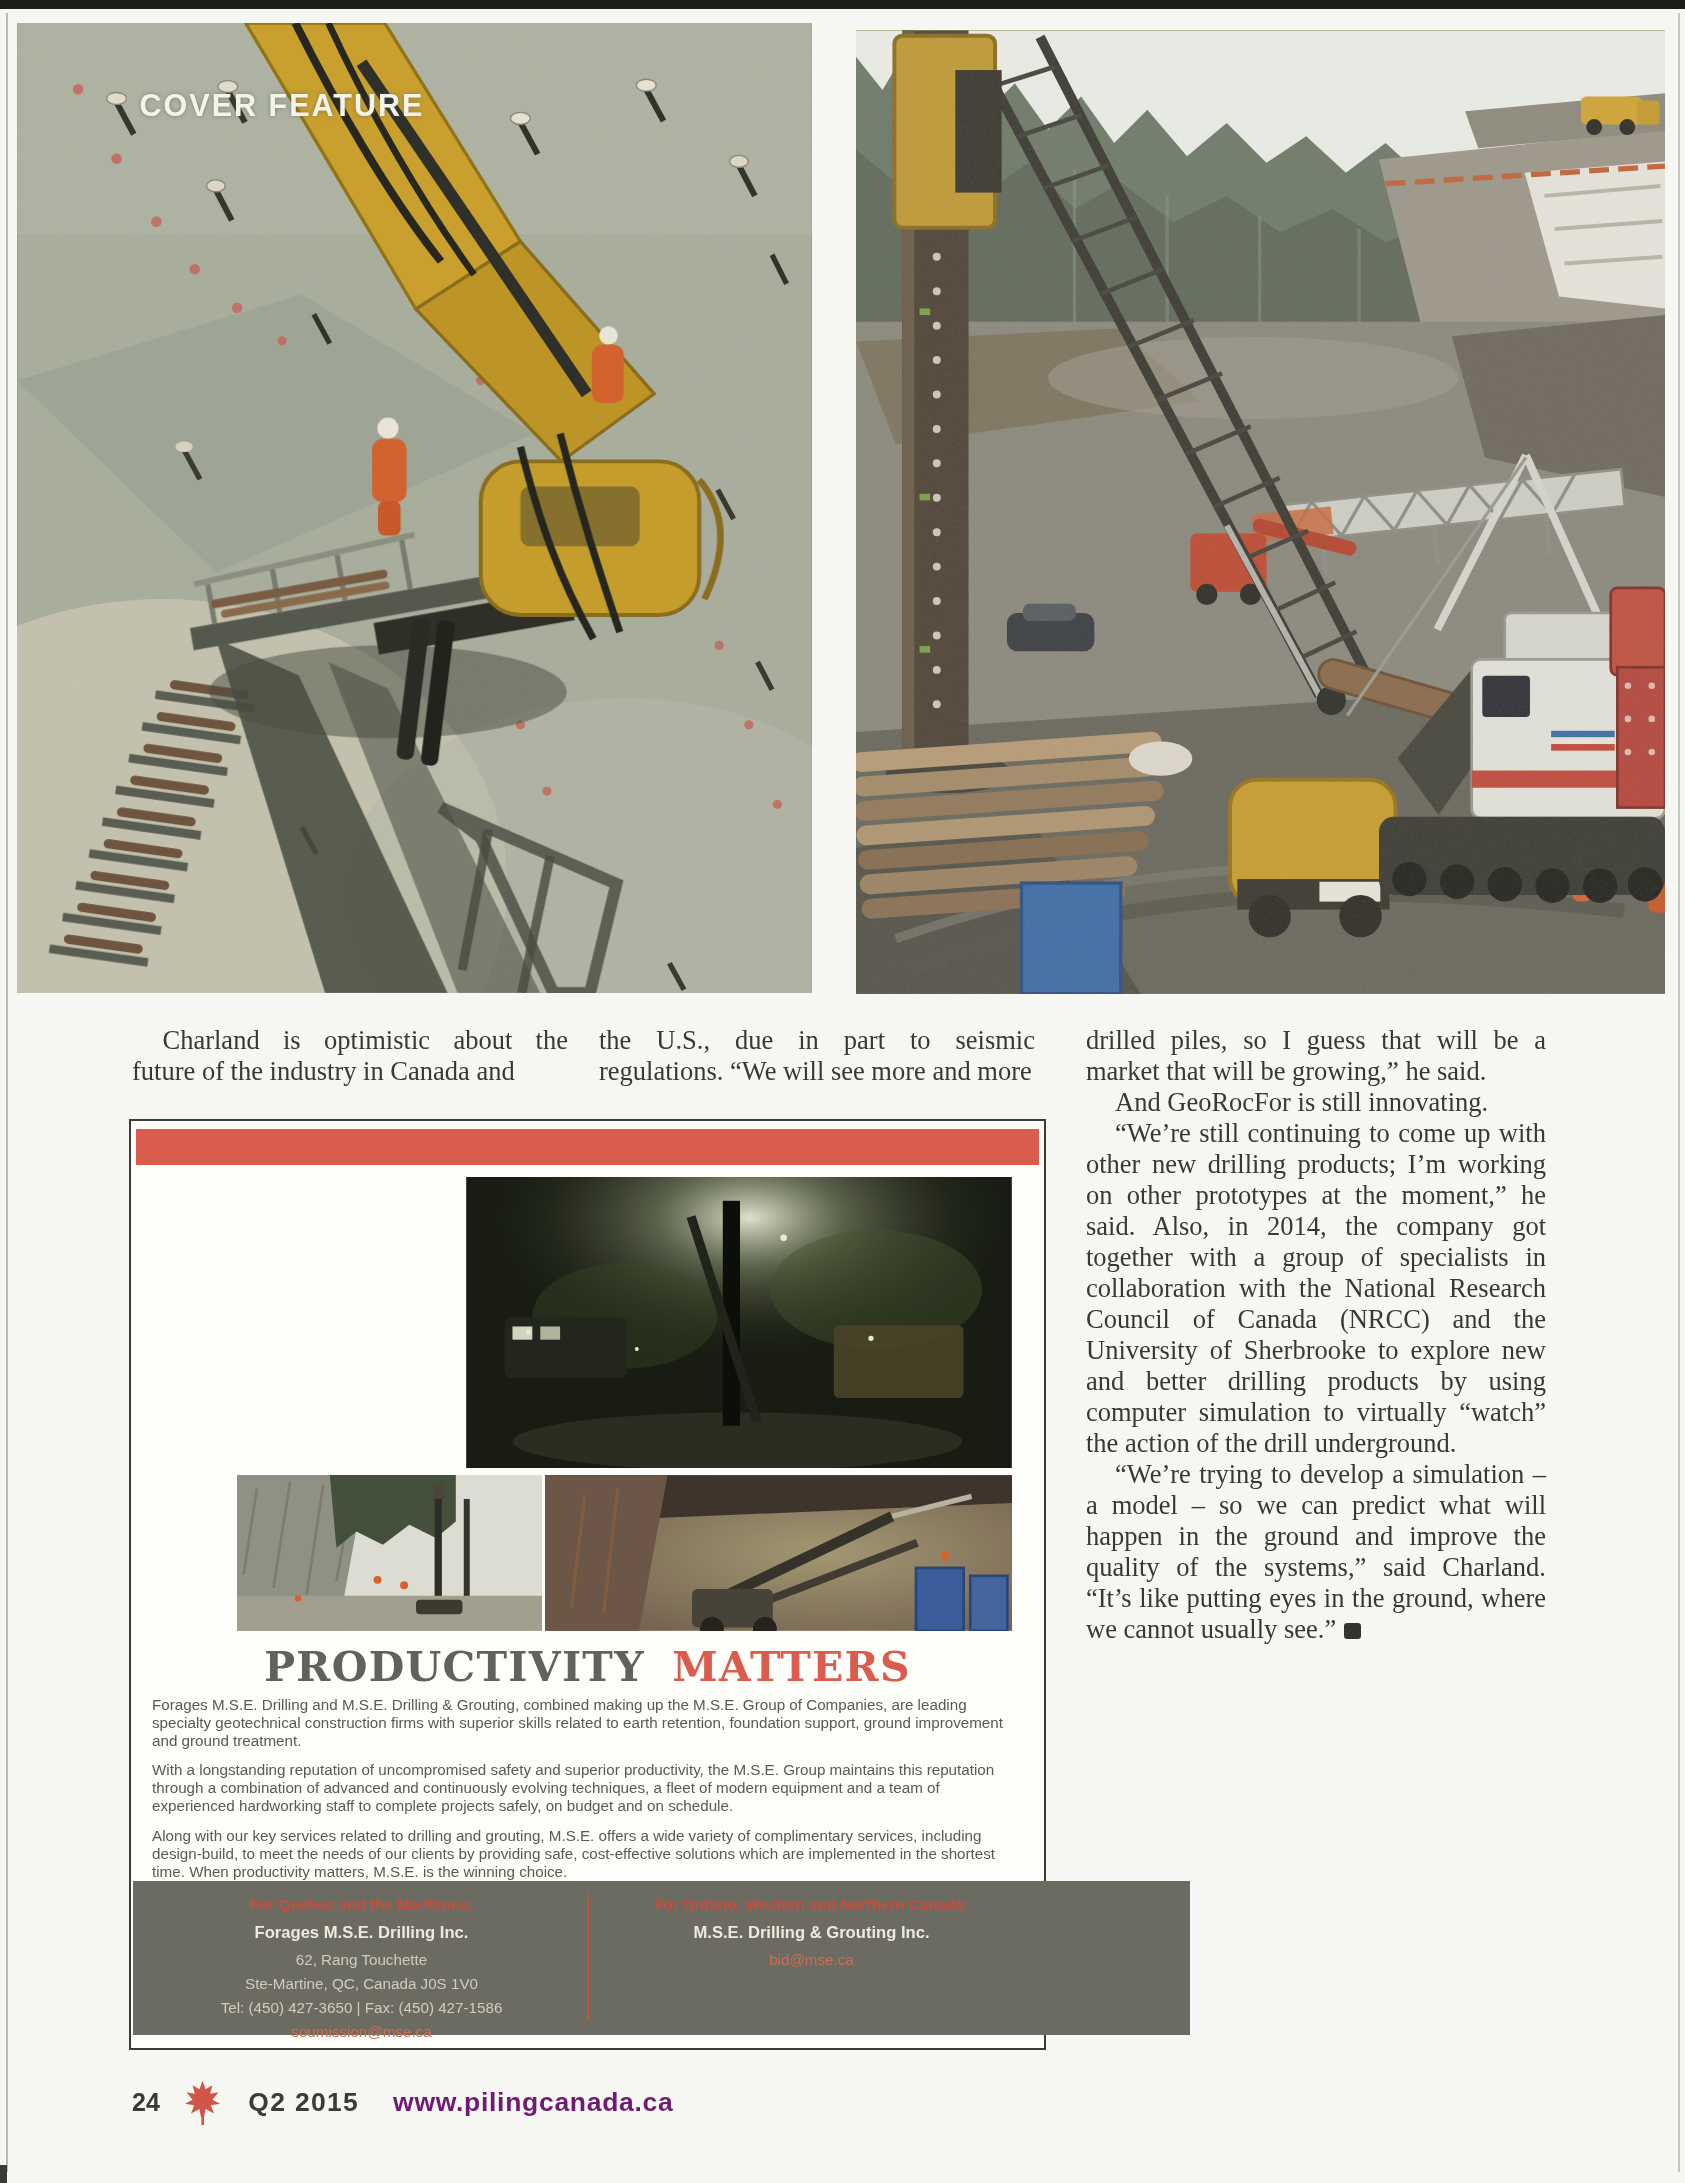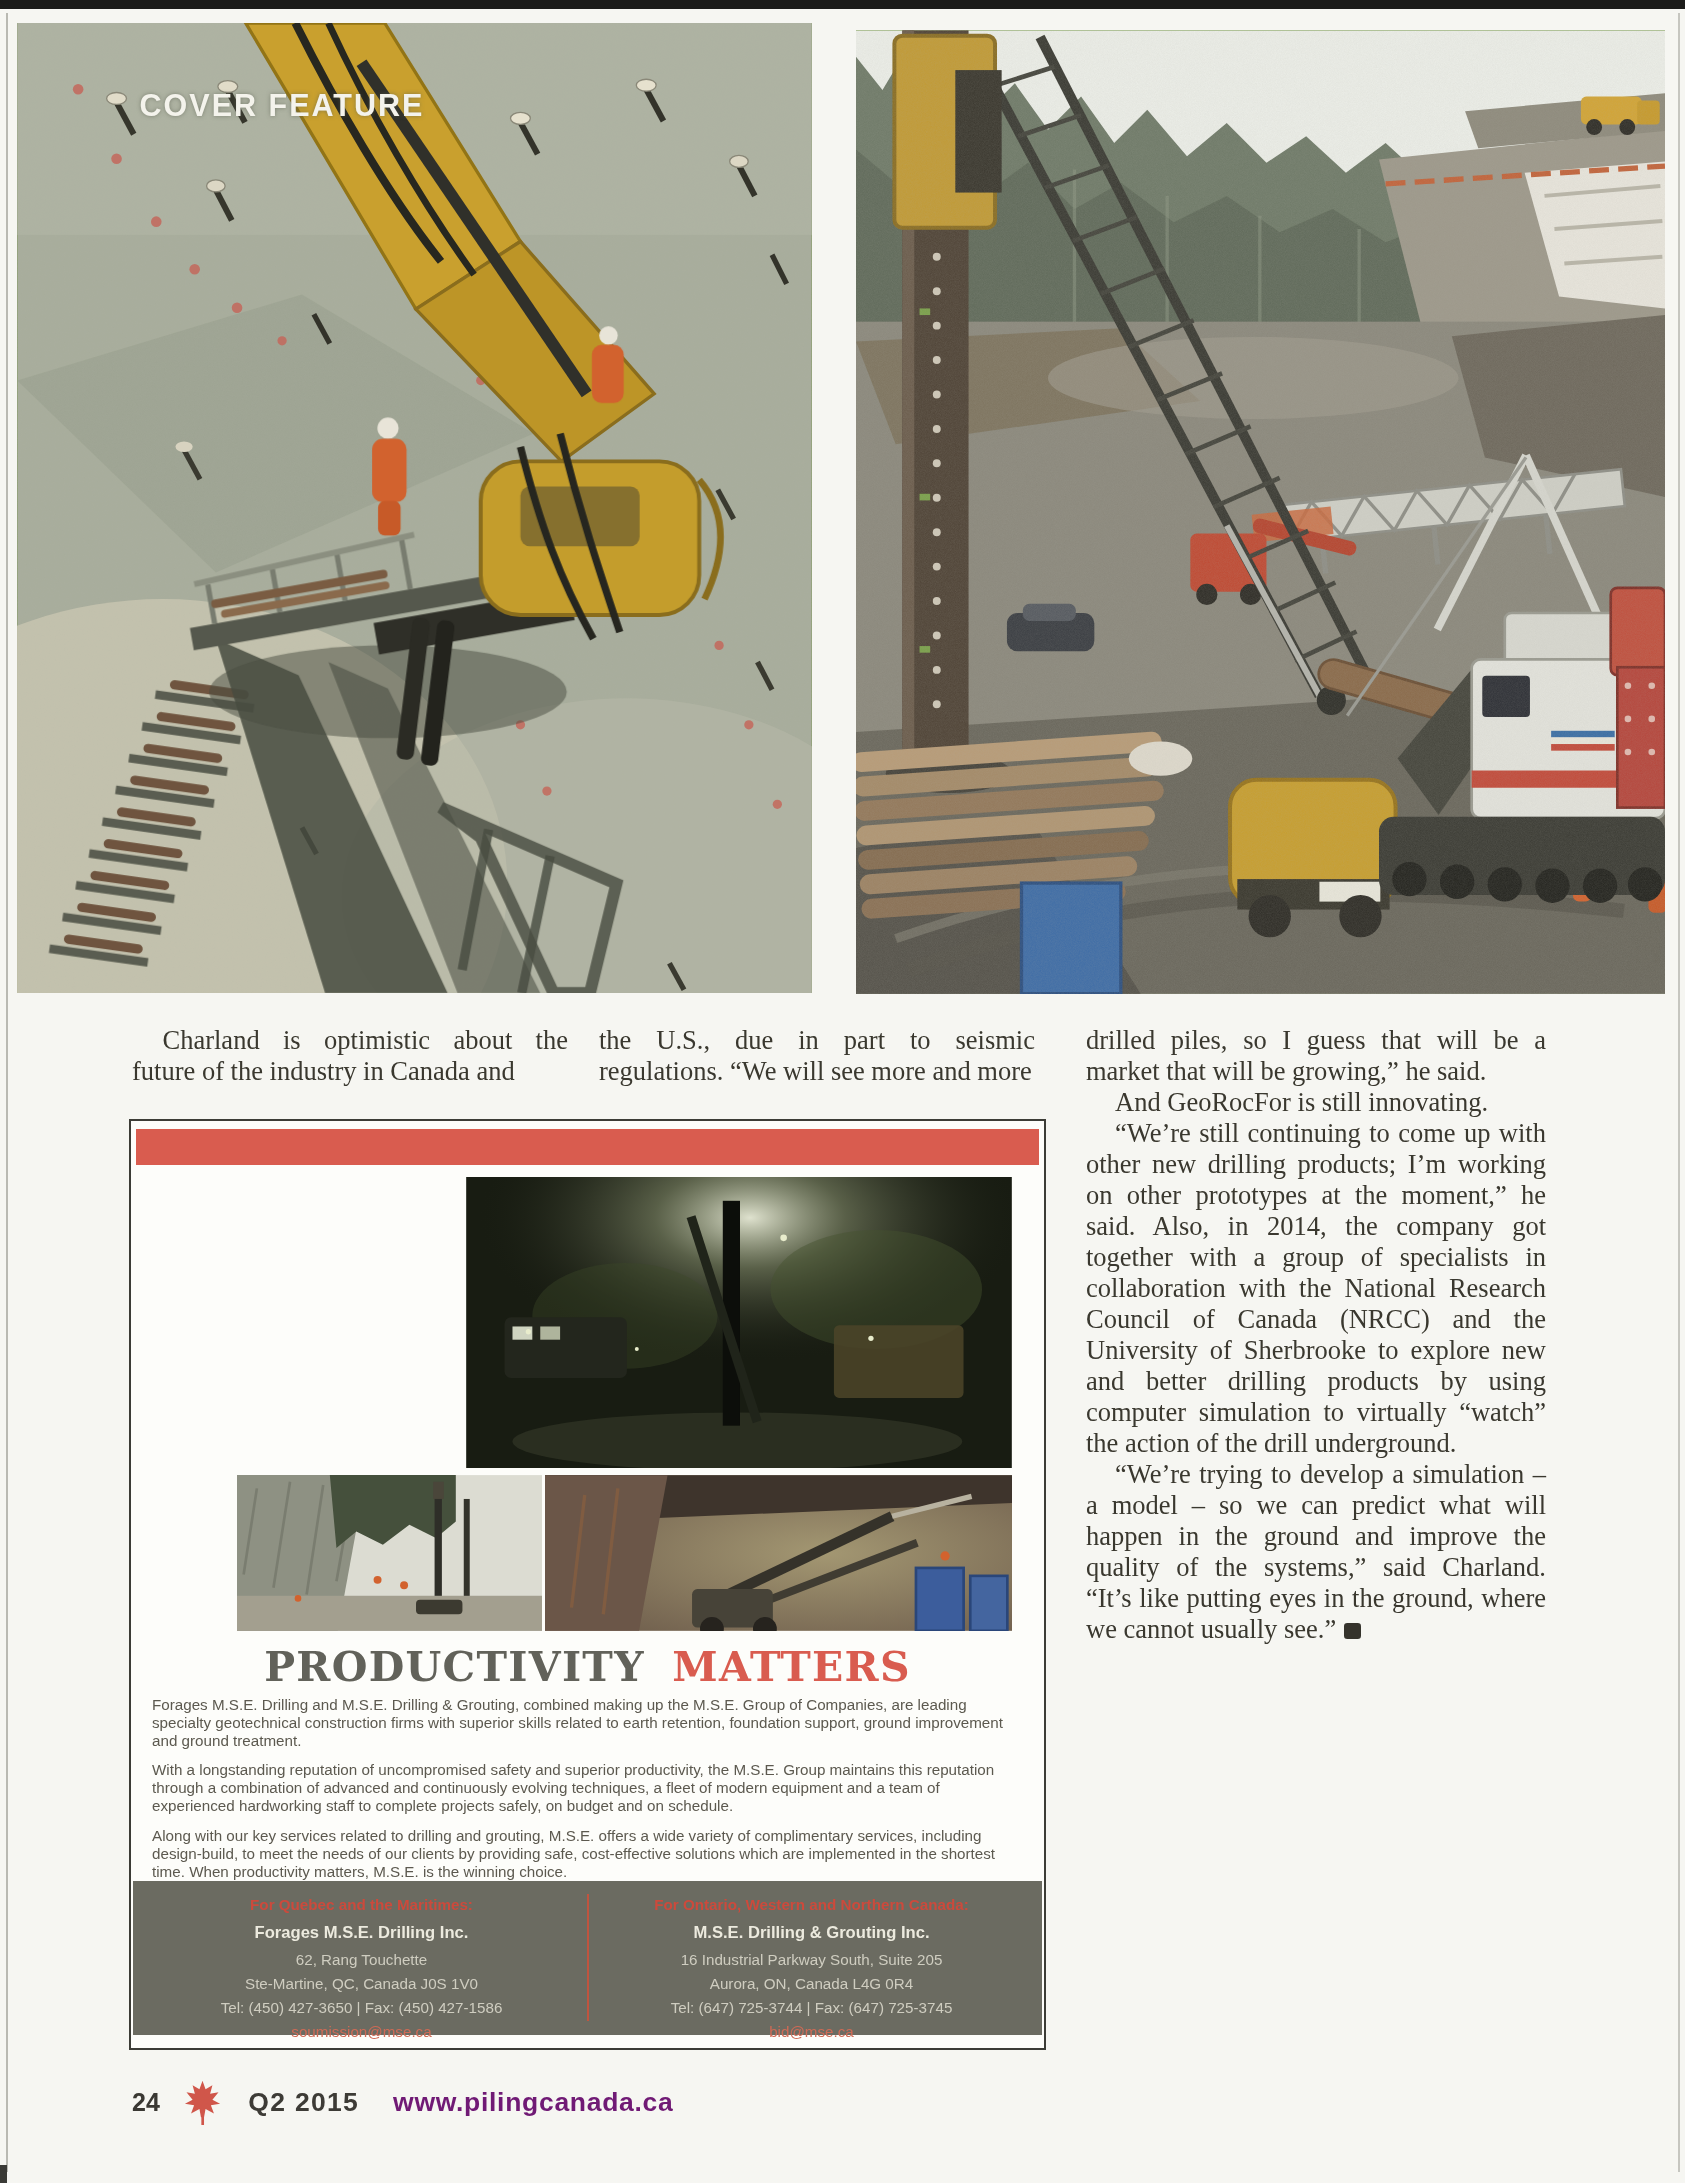--- a/index.html
+++ b/index.html
@@ -48,21 +48,21 @@
   .ad-photo-night{left:335px;top:56px;width:546px;height:291px;}
   .ad-photo-rockcut{left:106px;top:354px;width:305px;height:156px;}
   .ad-photo-underground{left:414px;top:354px;width:467px;height:156px;}
   .ad-headline{position:absolute;left:0;top:522px;width:913px;text-align:center;
       font-family:"DejaVu Serif", serif;font-weight:bold;font-size:41px;letter-spacing:1.3px;}
   .ad-headline .w1{color:#62625a;}
   .ad-headline .w2{color:#d95c4f;margin-left:12px;}
   .ad-paras{position:absolute;left:21px;top:575px;width:874px;}
   .ad-para{font-family:"Liberation Sans", sans-serif;font-size:15.2px;line-height:18px;
       color:#5c594f;margin:0 0 11.3px 0;}
-  .ad-contact{position:absolute;left:2px;top:760px;width:909px;height:154px;background:#6b6b61;}
+  .ad-contact{position:absolute;left:2px;top:760px;width:1057px;height:154px;background:#6b6b61;}
   .contact-col{position:absolute;top:14.6px;width:397px;text-align:center;
       font-family:"Liberation Sans", sans-serif;}
   .contact-col.q{left:30px;}
   .contact-col.o{left:480px;}
   .contact-heading{color:#cc4a3c;font-weight:bold;font-size:15.2px;margin-bottom:10.6px;}
   .contact-company{color:#eceade;font-weight:bold;font-size:16.6px;margin-bottom:5.3px;}
   .contact-line{color:#cfcdc0;font-size:15.2px;line-height:24px;}
   .contact-email{color:#cf6a55;font-size:15.2px;line-height:24px;}
   .contact-divider{position:absolute;left:454px;top:13.2px;width:2px;height:127px;background:#c0543f;}
 
@@ -552,25 +552,20 @@
         <div>
             <div class="contact-line">62, Rang Touchette</div>
             <div class="contact-line">Ste-Martine, QC, Canada J0S 1V0</div>
             <div class="contact-line">Tel: (450) 427-3650  |  Fax: (450) 427-1586</div>
           </div>
         <div class="contact-email">soumission@mse.ca</div>
       </div>
       <div class="contact-col o">
         <div class="contact-heading">For Ontario, Western and Northern Canada:</div>
         <div class="contact-company">M.S.E. Drilling &amp; Grouting Inc.</div>
-        <div>
-            <div class="contact-line">16 Industrial Parkway South, Suite 205</div>
-            <div class="contact-line">Aurora, ON, Canada L4G 0R4</div>
-            <div class="contact-line">Tel: (647) 725-3744  |  Fax: (647) 725-3745</div>
-          </div>
         <div class="contact-email">bid@mse.ca</div>
       </div>
     </div>
   </div>
 
   <div class="footer">
     <span class="page-number">24</span>
     <svg class="leaf" viewBox="0 0 100 118">
       <path fill="#d0564a" d="M50 2 L58 24 L76 14 L70 36 L92 32 L76 52 L96 62 L72 66 L80 88 L58 76 L54 98 L46 98 L42 76 L20 88 L28 66 L4 62 L24 52 L8 32 L30 36 L24 14 L42 24 Z"></path>
       <rect x="47" y="96" width="7" height="22" fill="#d0564a"></rect>

